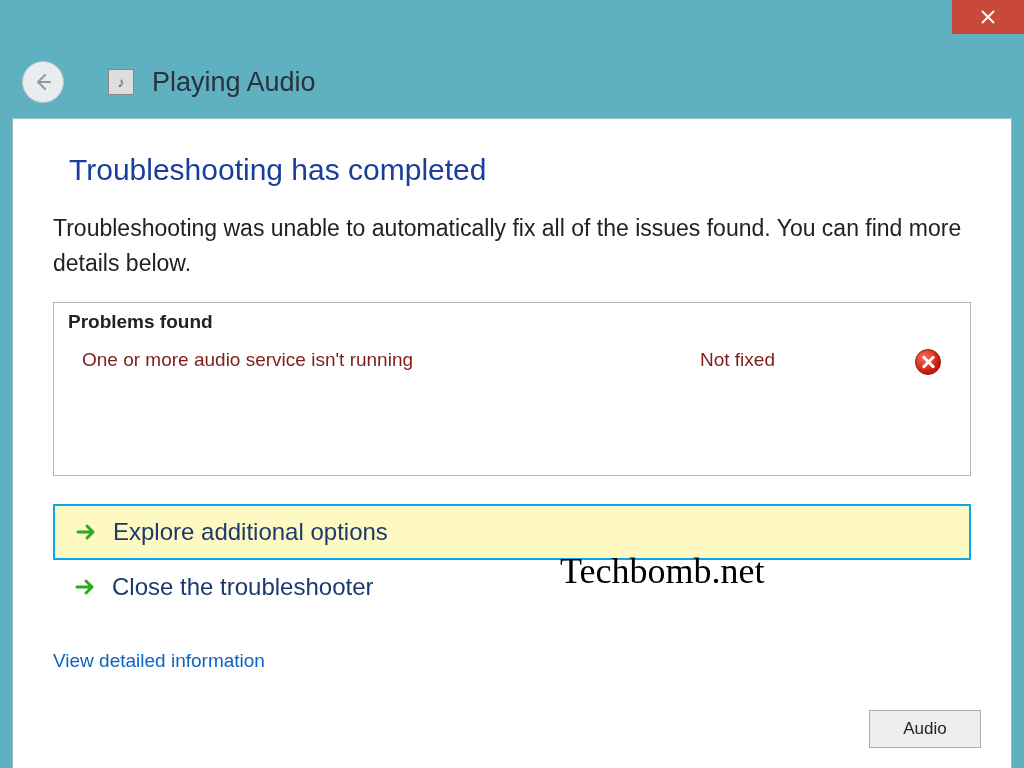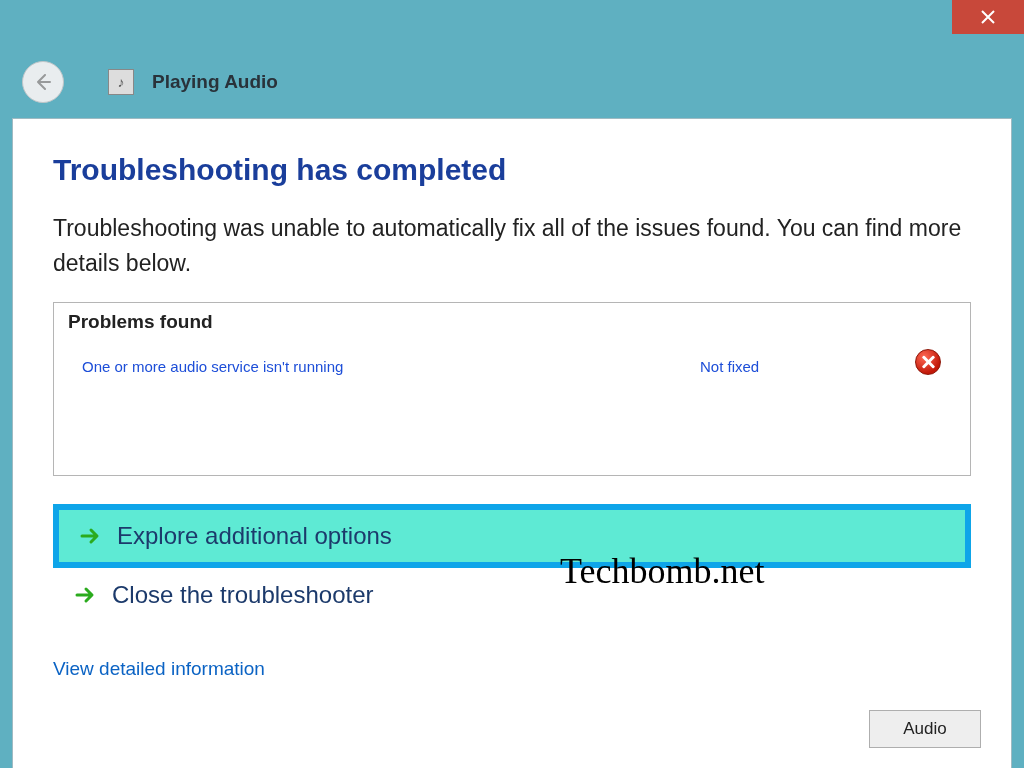--- a/index.html
+++ b/index.html
@@ -3,37 +3,37 @@
 <meta charset="utf-8">
 <style>
 html,body{margin:0;padding:0;width:1024px;height:768px;font-family:"Segoe UI",Arial,sans-serif;background:#5fb0c1;overflow:hidden}
 .chrome{position:absolute;left:0;top:0;right:0;bottom:0;background:#5fb0c1}
 .close-x{position:absolute;top:0;right:0;width:72px;height:34px;background:#c8483a;display:flex;align-items:center;justify-content:center}
 .close-x svg{width:16px;height:16px}
 .header{position:absolute;left:12px;right:12px;top:52px;height:60px;display:flex;align-items:center;gap:18px}
 .back-btn{width:40px;height:40px;border-radius:50%;background:#e9edef;border:1px solid #bfc6c9;display:flex;align-items:center;justify-content:center;margin-left:10px}
 .back-btn svg{width:20px;height:20px;opacity:.55}
 .app-icon{width:24px;height:24px;border:1px solid #888;background:#ddd;display:flex;align-items:center;justify-content:center;font-size:14px;color:#555;margin-left:26px}
-.app-title{font-size:19px;color:#29323a;font-weight:700}
+.app-title{font-size:27px;color:#29323a;font-weight:400}
 .panel{position:absolute;left:12px;right:12px;top:118px;bottom:0;background:#fff;border-top:1px solid #9fbac2;border-left:1px solid #9fbac2;border-right:1px solid #9fbac2}
 .inner{padding:34px 40px 0 40px;position:relative;height:100%;box-sizing:border-box}
-.h1{color:#1a3e9b;font-size:30px;font-weight:700;margin:0 0 24px 0}
+.h1{color:#1a3e9b;font-size:30px;font-weight:400;margin:0 0 24px 16px}
 .sub{color:#222;font-size:23px;line-height:1.5;margin:0 0 22px 0}
 .box{border:1px solid #b5b5b5;padding:0;margin-bottom:28px;height:172px}
 .box-hdr{font-weight:700;font-size:19px;padding:8px 14px 6px 14px;color:#222}
-.row{display:flex;align-items:flex-end;padding:10px 14px 0 28px;font-size:15px;color:#1d4ed8}
+.row{display:flex;align-items:flex-start;padding:10px 14px 0 28px;font-size:19px;color:#7f1d1d}
 .row .desc{flex:1}
 .row .status{width:200px}
 .row .ico{width:56px;display:flex;justify-content:center}
 .err-ico{width:24px;height:24px;border-radius:50%;background:radial-gradient(circle at 35% 30%,#ff6a55,#c21808 70%);border:1px solid #8e1406;position:relative}
 .err-ico::before,.err-ico::after{content:"";position:absolute;left:11px;top:4px;width:3px;height:16px;background:#fff;border-radius:1px}
 .err-ico::before{transform:rotate(45deg)}
 .err-ico::after{transform:rotate(-45deg)}
 .opt{display:flex;align-items:center;gap:16px;padding:12px 6px;font-size:24px;color:#1c3a6b;cursor:pointer}
-.opt.selected{border:6px solid #0ea5e9;background:#5eead4}
+.opt.selected{border:2px solid #0ea5e9;background:#fef9c3}
 .opt:not(.selected){border:1px solid transparent}
 .arrow-ico{width:22px;height:22px;margin-left:14px;display:flex;align-items:center;justify-content:center}
 .link{color:#0b63c4;font-size:19px;margin-top:36px;display:inline-block;cursor:pointer}
 .watermark{position:absolute;left:560px;top:550px;font-family:Georgia,'Times New Roman',serif;font-size:36px;color:#000}
 .btn-close{position:absolute;right:30px;bottom:20px;width:110px;height:36px;background:#eee;border:1px solid #aeaeae;font-size:17px;color:#222;display:flex;align-items:center;justify-content:center;cursor:pointer}
 </style>
 </head>
 <body>
 
 <div class="chrome">

